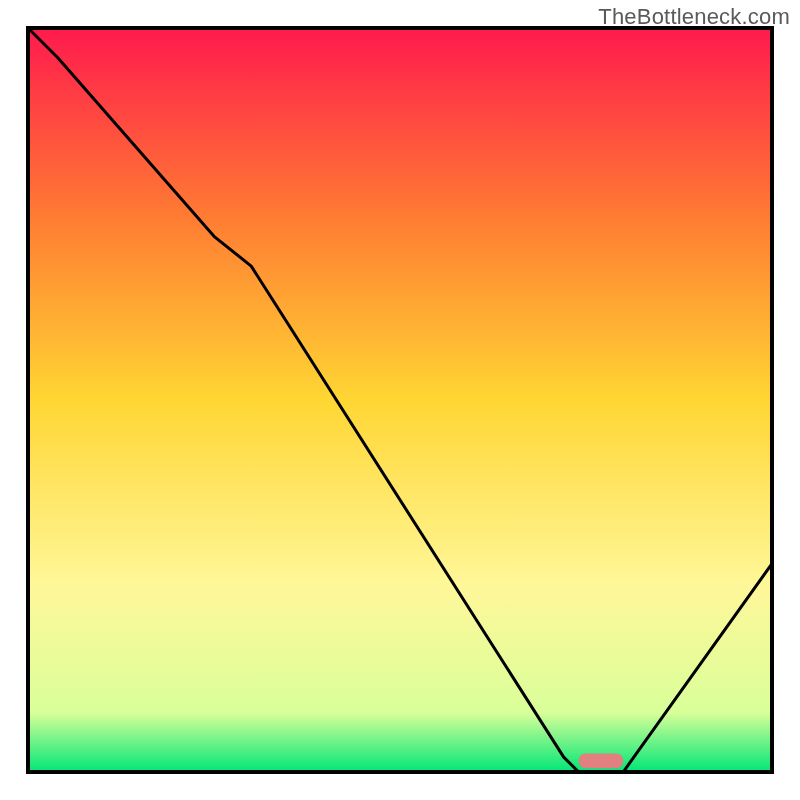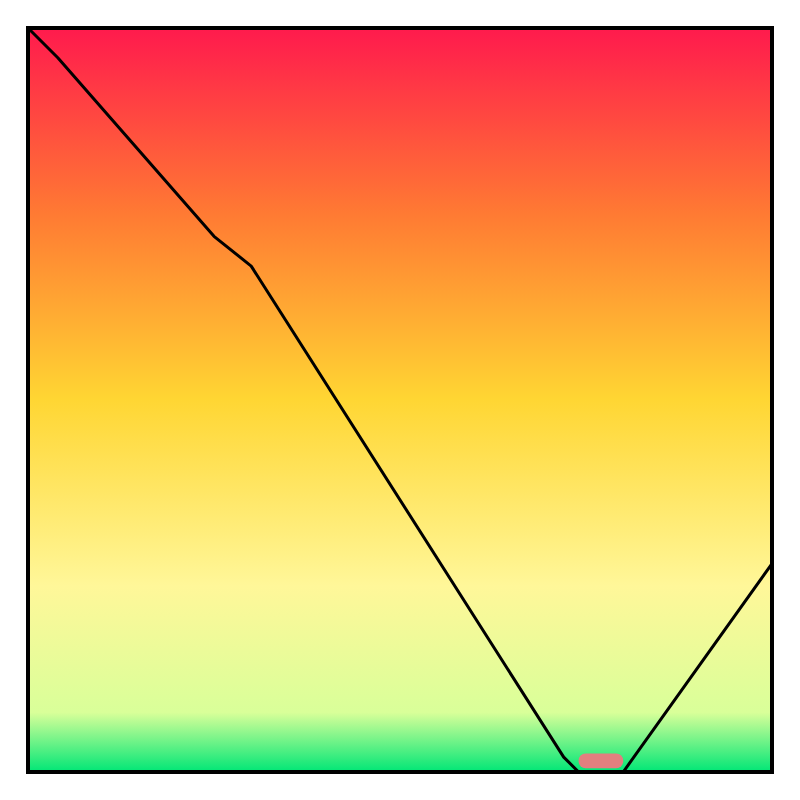--- a/index.html
+++ b/index.html
@@ -54,14 +54,15 @@
   <rect x="28" y="28" width="744" height="744" fill="url(#bg-grad)"></rect>
 
   <g clip-path="url(#plot-clip)">
     <path id="curve-path" fill="none" stroke="#000000" stroke-width="3" stroke-linejoin="round" stroke-linecap="round" d="M28.0 28.0 L57.8 57.8 L214.0 236.3 L251.2 266.1 L563.7 757.1 L578.6 772.0 L623.2 772.0 L772.0 563.7"></path>
     <rect id="marker-rect" rx="7" ry="7" fill="#e27f7f" x="578.6" y="753.4" width="44.6" height="14.9"></rect>
   </g>
 
   <rect x="28" y="28" width="744" height="744" fill="none" stroke="#000000" stroke-width="4"></rect>
 </svg>
 
+<div class="watermark">TheBottleneck.com</div>
 
 </div>
 
 </body></html>

